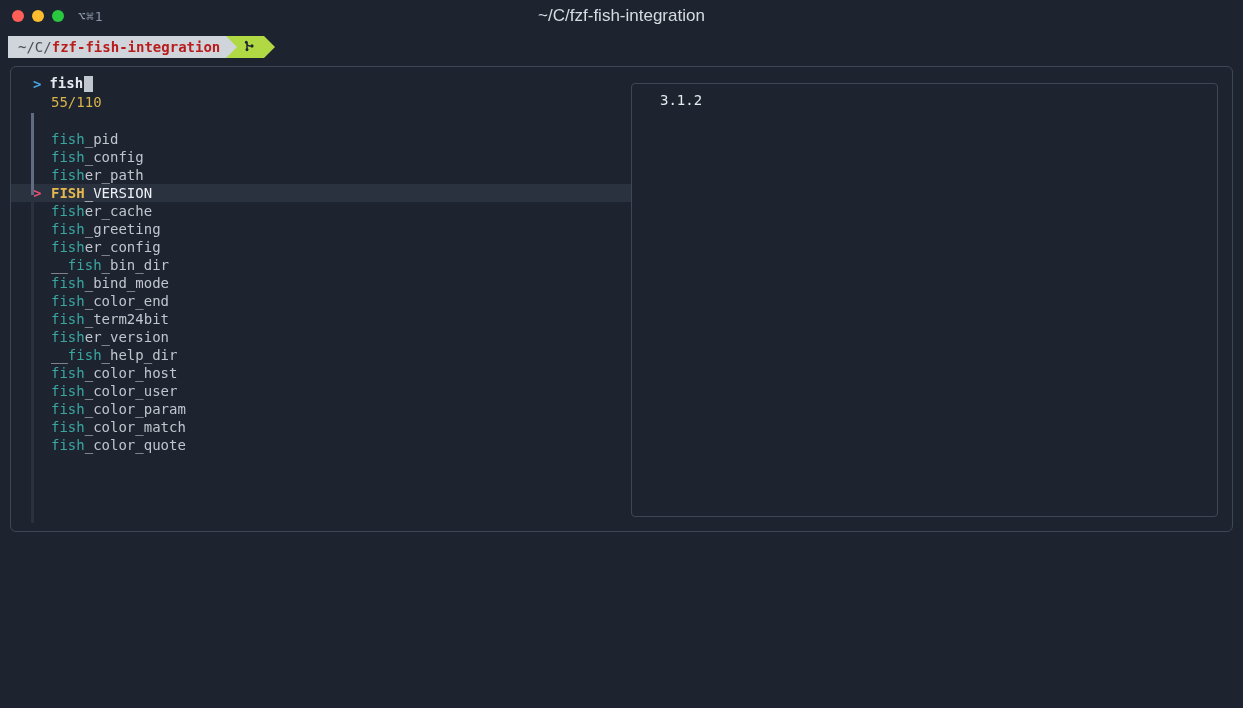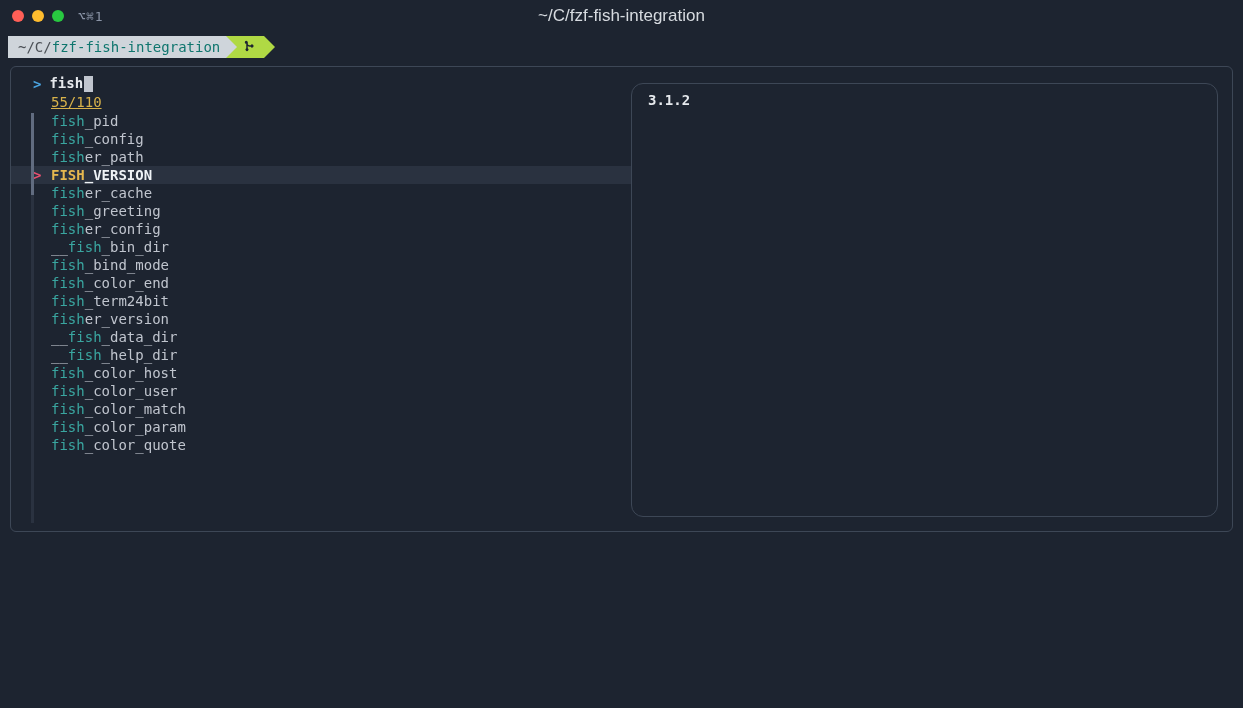--- a/index.html
+++ b/index.html
@@ -57,22 +57,22 @@
     align-items: center;
     position: relative;
   }
   .seg-path {
     background: #cfd5db;
     color: #4a4f55;
     padding: 0 6px 0 10px;
     font-weight: 400;
   }
   .seg-path .cwd {
-    color: #0f766e;
-    font-weight: 400;
+    color: #b91c1c;
+    font-weight: 700;
   }
   .seg-path::after {
     content: "";
     position: absolute;
     right: -11px;
     top: 0;
     width: 0; height: 0;
     border-top: 11px solid transparent;
     border-bottom: 11px solid transparent;
     border-left: 11px solid #cfd5db;
@@ -127,24 +127,23 @@
     width: 9px;
     height: 16px;
     background: #c0c5ce;
     vertical-align: middle;
     margin-left: 1px;
   }
   .count-row {
     padding-left: 40px;
     color: #d8b24a;
     margin-top: 2px;
-    text-decoration: underline;
   }
   .list {
-    margin-top: 2px;
+    margin-top: 20px;
   }
   .row {
     display: flex;
     align-items: center;
     padding-left: 22px;
     height: 18px;
     line-height: 18px;
   }
   .row .slot {
     width: 18px;
@@ -162,46 +161,45 @@
   }
   .rest {
     color: #c0c5ce;
   }
   .selected .match {
     color: #e6b84f;
     font-weight: 700;
   }
   .selected .rest {
     color: #eef2f6;
-    font-weight: 700;
+    font-weight: 400;
   }
   .left-scroll-indicator {
     position: absolute;
     left: 20px;
     top: 46px;
     width: 3px;
     height: 82px;
     background: #616c80;
   }
   .left-scroll-track {
     position: absolute;
     left: 20px;
     top: 128px;
     width: 3px;
     bottom: 8px;
     background: #2a3240;
   }
   .preview-pane {
     margin: 16px 14px 14px 0;
     border: 1px solid #3d4756;
-    border-radius: 12px;
+    border-radius: 4px;
     flex: 1;
-    padding: 8px 16px;
+    padding: 8px 28px;
     color: #e6e9ed;
-    font-weight: bold;
   }
 </style>
 </head>
 <body>
 
 <div class="titlebar">
   <div class="traffic-lights">
     <div class="traffic-light red"></div>
     <div class="traffic-light yellow"></div>
     <div class="traffic-light green"></div>
@@ -277,41 +275,37 @@
         <div class="row">
           <span class="slot"></span>
           <span><span class="match">fish</span><span class="rest">_term24bit</span></span>
         </div>
         <div class="row">
           <span class="slot"></span>
           <span><span class="match">fish</span><span class="rest">er_version</span></span>
         </div>
         <div class="row">
           <span class="slot"></span>
-          <span><span class="rest">__</span><span class="match">fish</span><span class="rest">_data_dir</span></span>
-        </div>
-        <div class="row">
-          <span class="slot"></span>
           <span><span class="rest">__</span><span class="match">fish</span><span class="rest">_help_dir</span></span>
         </div>
         <div class="row">
           <span class="slot"></span>
           <span><span class="match">fish</span><span class="rest">_color_host</span></span>
         </div>
         <div class="row">
           <span class="slot"></span>
           <span><span class="match">fish</span><span class="rest">_color_user</span></span>
         </div>
         <div class="row">
           <span class="slot"></span>
+          <span><span class="match">fish</span><span class="rest">_color_param</span></span>
+        </div>
+        <div class="row">
+          <span class="slot"></span>
           <span><span class="match">fish</span><span class="rest">_color_match</span></span>
-        </div>
-        <div class="row">
-          <span class="slot"></span>
-          <span><span class="match">fish</span><span class="rest">_color_param</span></span>
         </div>
         <div class="row">
           <span class="slot"></span>
           <span><span class="match">fish</span><span class="rest">_color_quote</span></span>
         </div>
       </div>
   </div>
   <div class="preview-pane">
     <div>3.1.2</div>
   </div>

